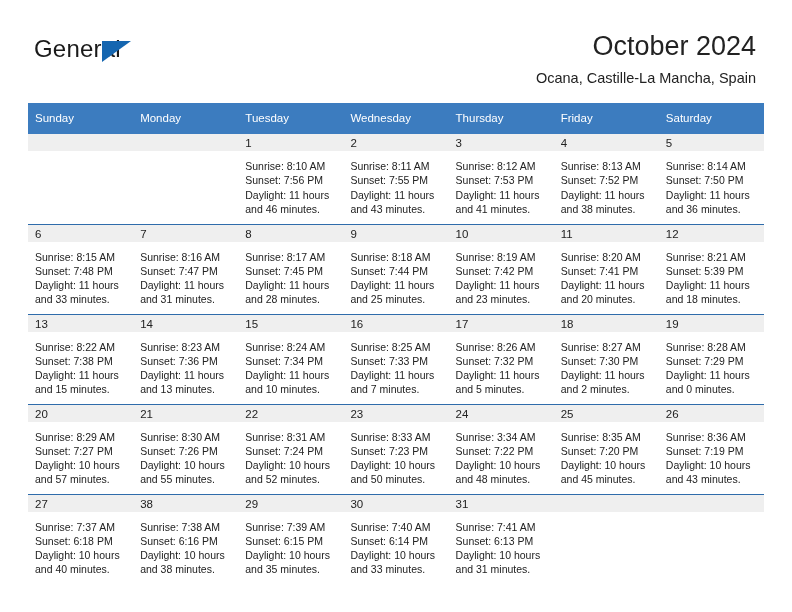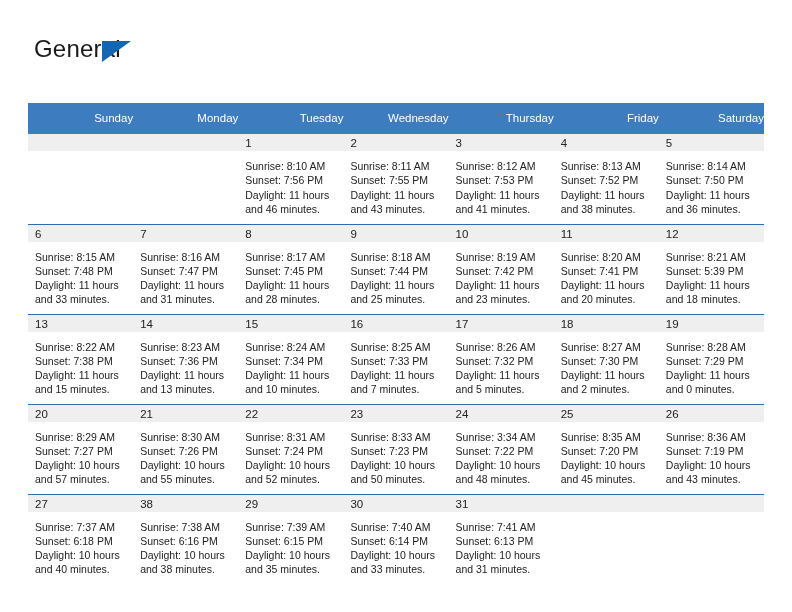--- a/index.html
+++ b/index.html
@@ -96,21 +96,21 @@
     border-collapse: collapse;
     table-layout: fixed;
   }
   .calendar col { width: 105.14px; }
 
   thead th {
     background: #3c7cbf;
     color: #ffffff;
     font-size: 11.5px;
     font-weight: normal;
-    text-align: right;
+    text-align: left;
     padding: 5px 0 6px 7px;
     height: 20px;
     vertical-align: middle;
   }
 
   tbody tr { height: 90px; }
 
   tbody td {
     vertical-align: top;
     padding: 0;
@@ -147,20 +147,24 @@
 <div class="page">
 
   <div class="header">
 
     <div class="brand">
       <span class="brand-general">General</span>
       <span class="brand-tri"></span>
       <span class="brand-blue">Blue</span>
     </div>
 
+    <div class="title-block">
+      <div class="cal-title">October 2024</div>
+      <div class="cal-subtitle">Ocana, Castille-La Mancha, Spain</div>
+    </div>
 
   </div>
 
   <table class="calendar">
     <colgroup>
       <col>
         <col>
         <col>
         <col>
         <col>

